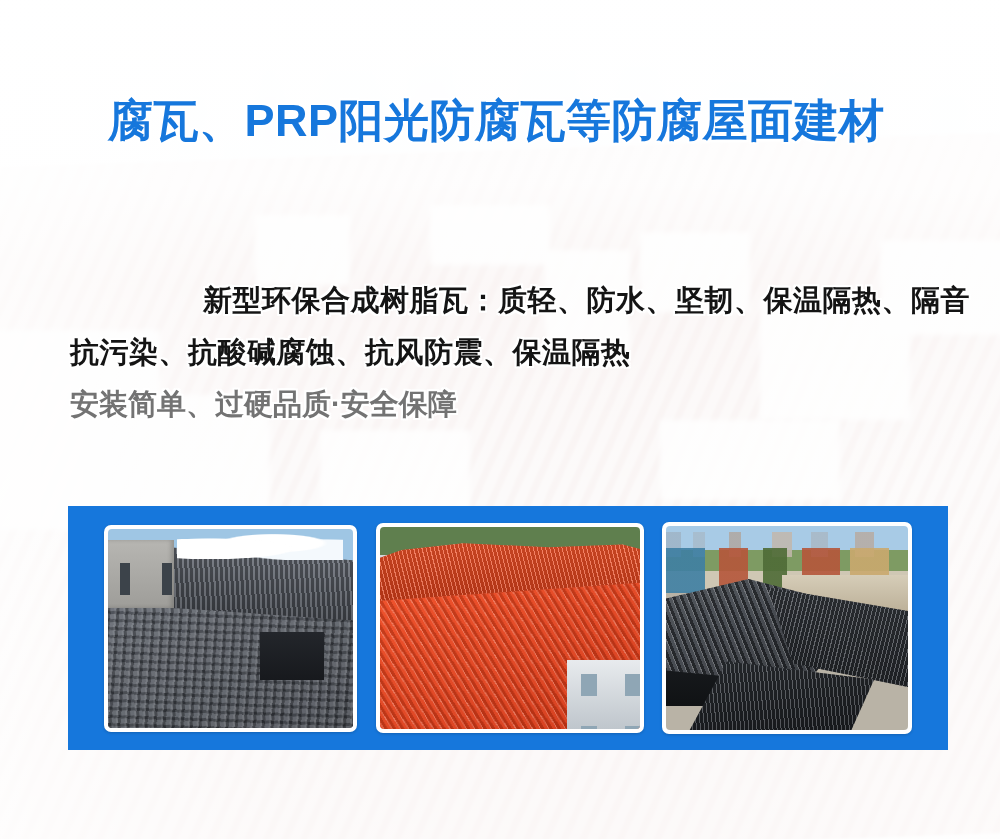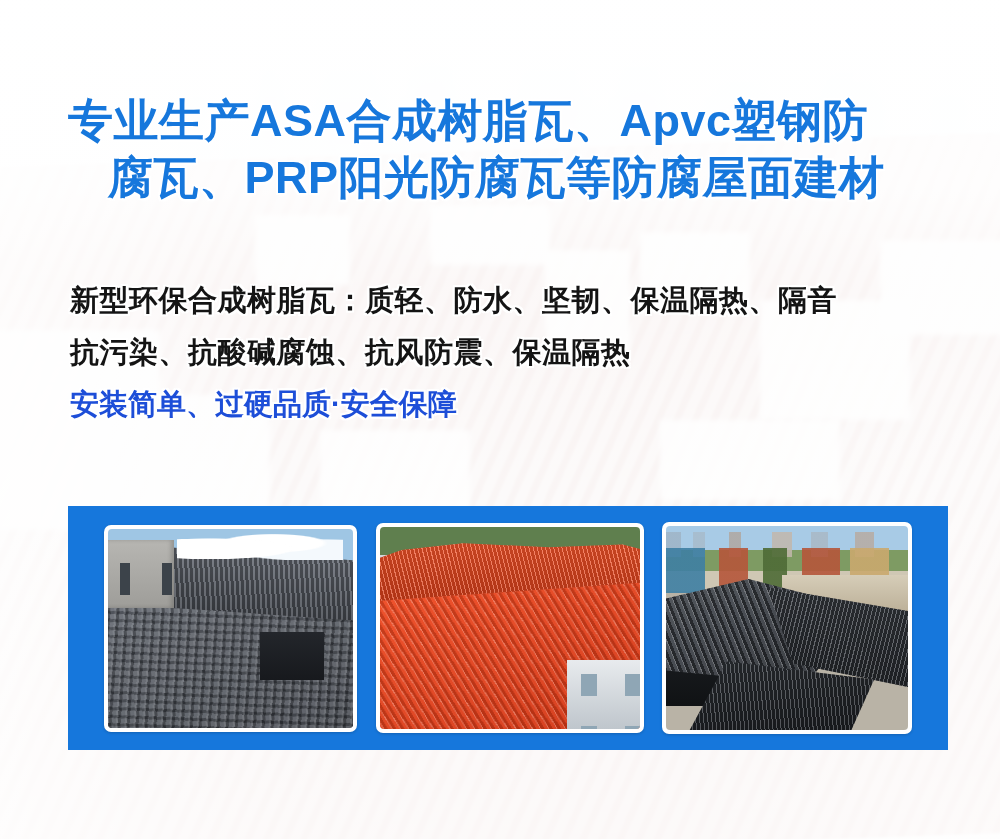--- a/index.html
+++ b/index.html
@@ -375,28 +375,27 @@
       <i style="left:640px;  top:232px; width:110px; height:80px;"></i>
       <i style="left:760px;  top:300px; width:150px; height:120px;"></i>
       <i style="left:880px;  top:240px; width:130px; height:95px;"></i>
       <i style="left:320px;  top:430px; width:150px; height:90px;"></i>
       <i style="left:660px;  top:420px; width:180px; height:80px;"></i>
     </div>
     <div class="bg-veil"></div>
   </div>
 
   <div id="headline">
-    <div class="title-line" style="color: rgb(22, 119, 220);">专业生产ASA合成树脂瓦、Apvc塑钢防</div>
     <div class="title-line" style="color: rgb(22, 119, 220); margin-left: 40px;">腐瓦、PRP阳光防腐瓦等防腐屋面建材</div>
   </div>
 
   <div id="subcopy">
-    <div class="sub-line spaced" style="color: rgb(20, 20, 20);">新型环保合成树脂瓦：质轻、防水、坚韧、保温隔热、隔音</div>
+    <div class="sub-line spaced" style="color: rgb(20, 20, 20); text-align: right;">新型环保合成树脂瓦：质轻、防水、坚韧、保温隔热、隔音</div>
     <div class="sub-line spaced" style="color: rgb(20, 20, 20);">抗污染、抗酸碱腐蚀、抗风防震、保温隔热</div>
-    <div class="sub-line" style="color: #1d4ed8;">安装简单、过硬品质·安全保障</div>
+    <div class="sub-line" style="color: #737373;">安装简单、过硬品质·安全保障</div>
   </div>
 
   <div id="gallery-panel" style="background: rgb(22, 119, 220);">
 
     <div class="photo-frame f1">
       <div class="photo ph1">
         <div class="clouds"></div>
         <div class="bldg"></div>
         <div class="door"></div>
       </div>

